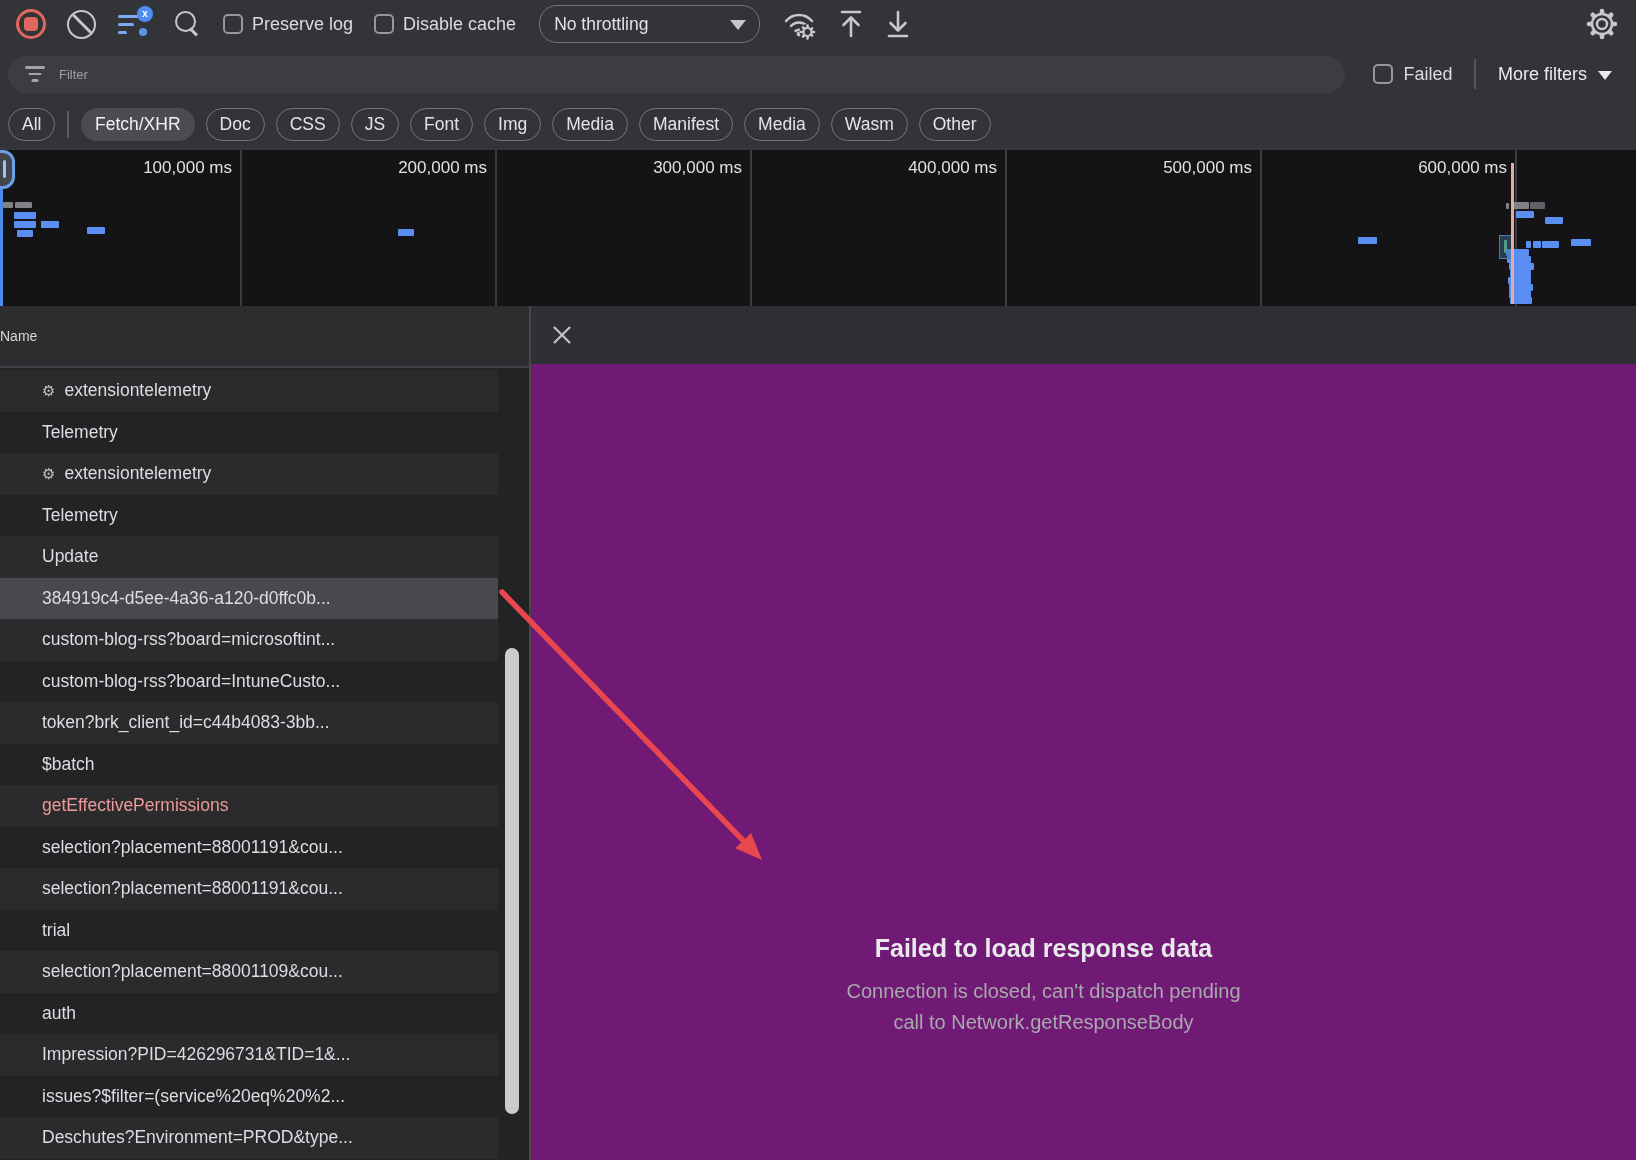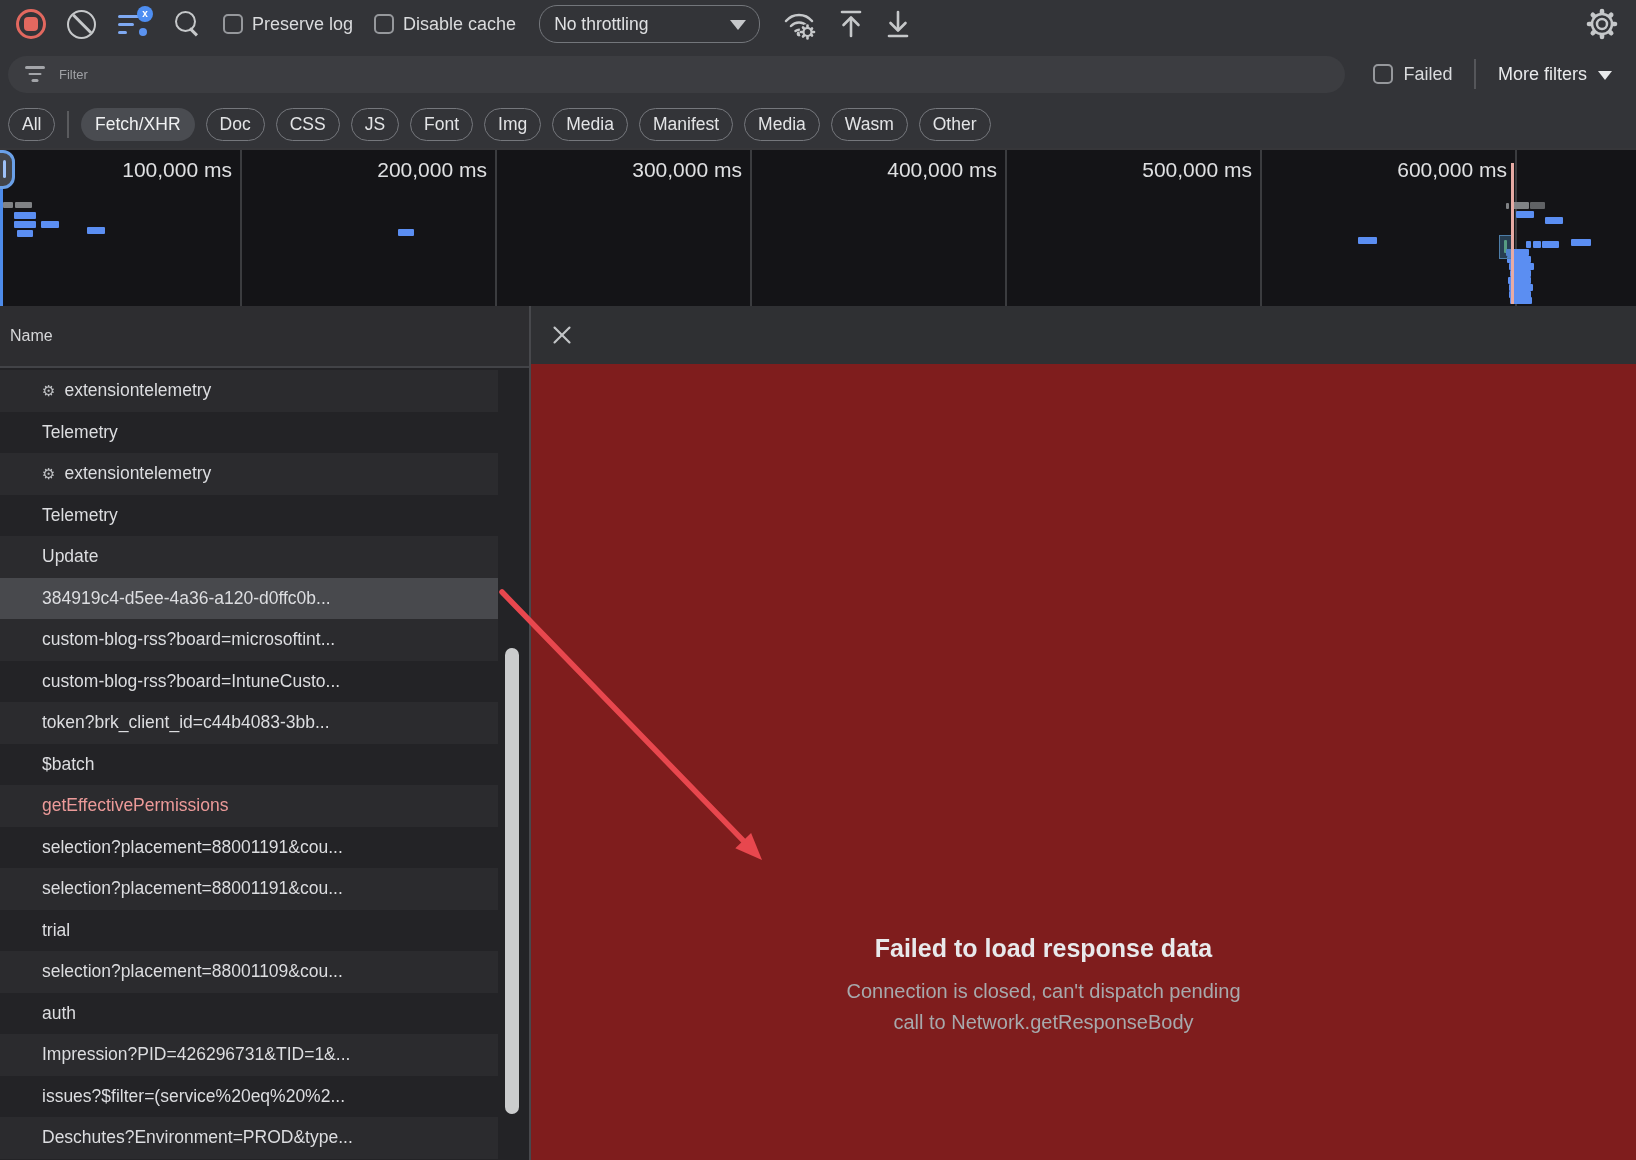--- a/index.html
+++ b/index.html
@@ -52,49 +52,49 @@
   
   .chips{height:48px;background:#333438;display:flex;align-items:center;padding:0 8px;gap:11px}
   .chip{height:33px;border:1.5px solid #75777c;border-radius:17px;display:flex;align-items:center;
     padding:0 13px;font-size:17.5px;color:#e3e4e6;white-space:nowrap}
   .chip.selected{background:#4a4c51;border-color:transparent;color:#f0f1f2}
   .chip-sep{width:1.5px;height:27px;background:#5a5b5e;margin:0 1px}
 
   
   .overview{height:158px;background:#141417;position:relative;border-top:2px solid #363639;overflow:hidden}
   .ov-div{position:absolute;top:0;bottom:0;width:2px;background:#3b3c3f}
-  .ov-label{position:absolute;top:8px;width:162px;text-align:right;font-size:21px;color:#dfe0e2}
+  .ov-label{position:absolute;top:8px;width:162px;text-align:right;font-size:17px;color:#dfe0e2}
   .bar{position:absolute;height:7px;border-radius:1px}
   .bar.blue{background:#5b8ef2}.bar.gray{background:#808285}.bar.darkgray{background:#606265}.bar.green{background:#6cbf6f}
   .ov-eventline{position:absolute;width:2.5px;top:13px;bottom:2px;background:#e7aba4}
   .ov-selbox{position:absolute;background:rgba(62,112,152,.45);border:1px solid #4d7da8}
   .ov-blueline{position:absolute;left:0;top:0;bottom:0;width:3px;background:#4d8bea}
   .ov-handle{position:absolute;left:-14px;top:0;width:29px;height:39px;border:3px solid #6aa0e8;border-radius:12px;background:#43454a}
   .ov-handle::after{content:'';position:absolute;right:6px;top:7px;width:3px;height:18px;background:#9ec1f7;border-radius:2px}
 
   
   .main{display:flex;height:854px;position:relative}
   .left{width:531px;background:#232326;border-right:2px solid #47484c;position:relative;flex:0 0 auto}
   .name-header{height:62px;background:#2d2d30;border-bottom:2px solid #424347;display:flex;align-items:center;
-    padding-left:10px;font-size:16px;color:#d6d7d9}
+    font-size:14px;color:#d6d7d9}
   .rows{position:absolute;top:64px;left:0;width:498px;bottom:0;overflow:hidden}
   .row{height:41.5px;display:flex;align-items:center;padding-left:42px;font-size:17.5px;color:#dcdde0;white-space:nowrap;overflow:hidden}
   .row:nth-child(odd){background:#2b2b2e}
   .row:nth-child(even){background:#232326}
   .row.selected{background:#48494d}
   .row.error{color:#ec9a99}
   .row .gear{margin-right:9px;font-size:15px;color:#c0c2c5}
   .scroll-thumb{position:absolute;left:505px;top:342px;width:14px;height:466px;background:#cbcccd;border-radius:7px}
 
   .right{flex:1;display:flex;flex-direction:column;min-width:0}
   .tabbar{height:58px;background:#2f3033;display:flex;align-items:stretch;padding-left:8px;flex:0 0 auto}
   .close-btn{width:46px;display:flex;align-items:center;justify-content:center;margin-right:16px}
   .tab{display:flex;align-items:center;padding:0 23px;font-size:18px;color:#9fa4aa;white-space:nowrap}
   .tab.selected{background:#202124;color:#85aef7;box-shadow:inset 0 -3px 0 #85aef7}
-  .content{flex:1;background:#7f1d1d;position:relative}
+  .content{flex:1;background:#701a75;position:relative}
   .empty{position:absolute;left:0;right:0;top:570px;text-align:center;padding-right:80px}
   .empty-title{font-size:25px;font-weight:bold;color:#e8e9eb;margin-bottom:13px}
   .empty-msg{font-size:20px;color:#a7a9ac;line-height:31px}
 
   
   .arrow-overlay{position:absolute;left:0;top:0;width:1636px;height:1160px;pointer-events:none;z-index:60}
 </style>
 </head>
 <body>
 

